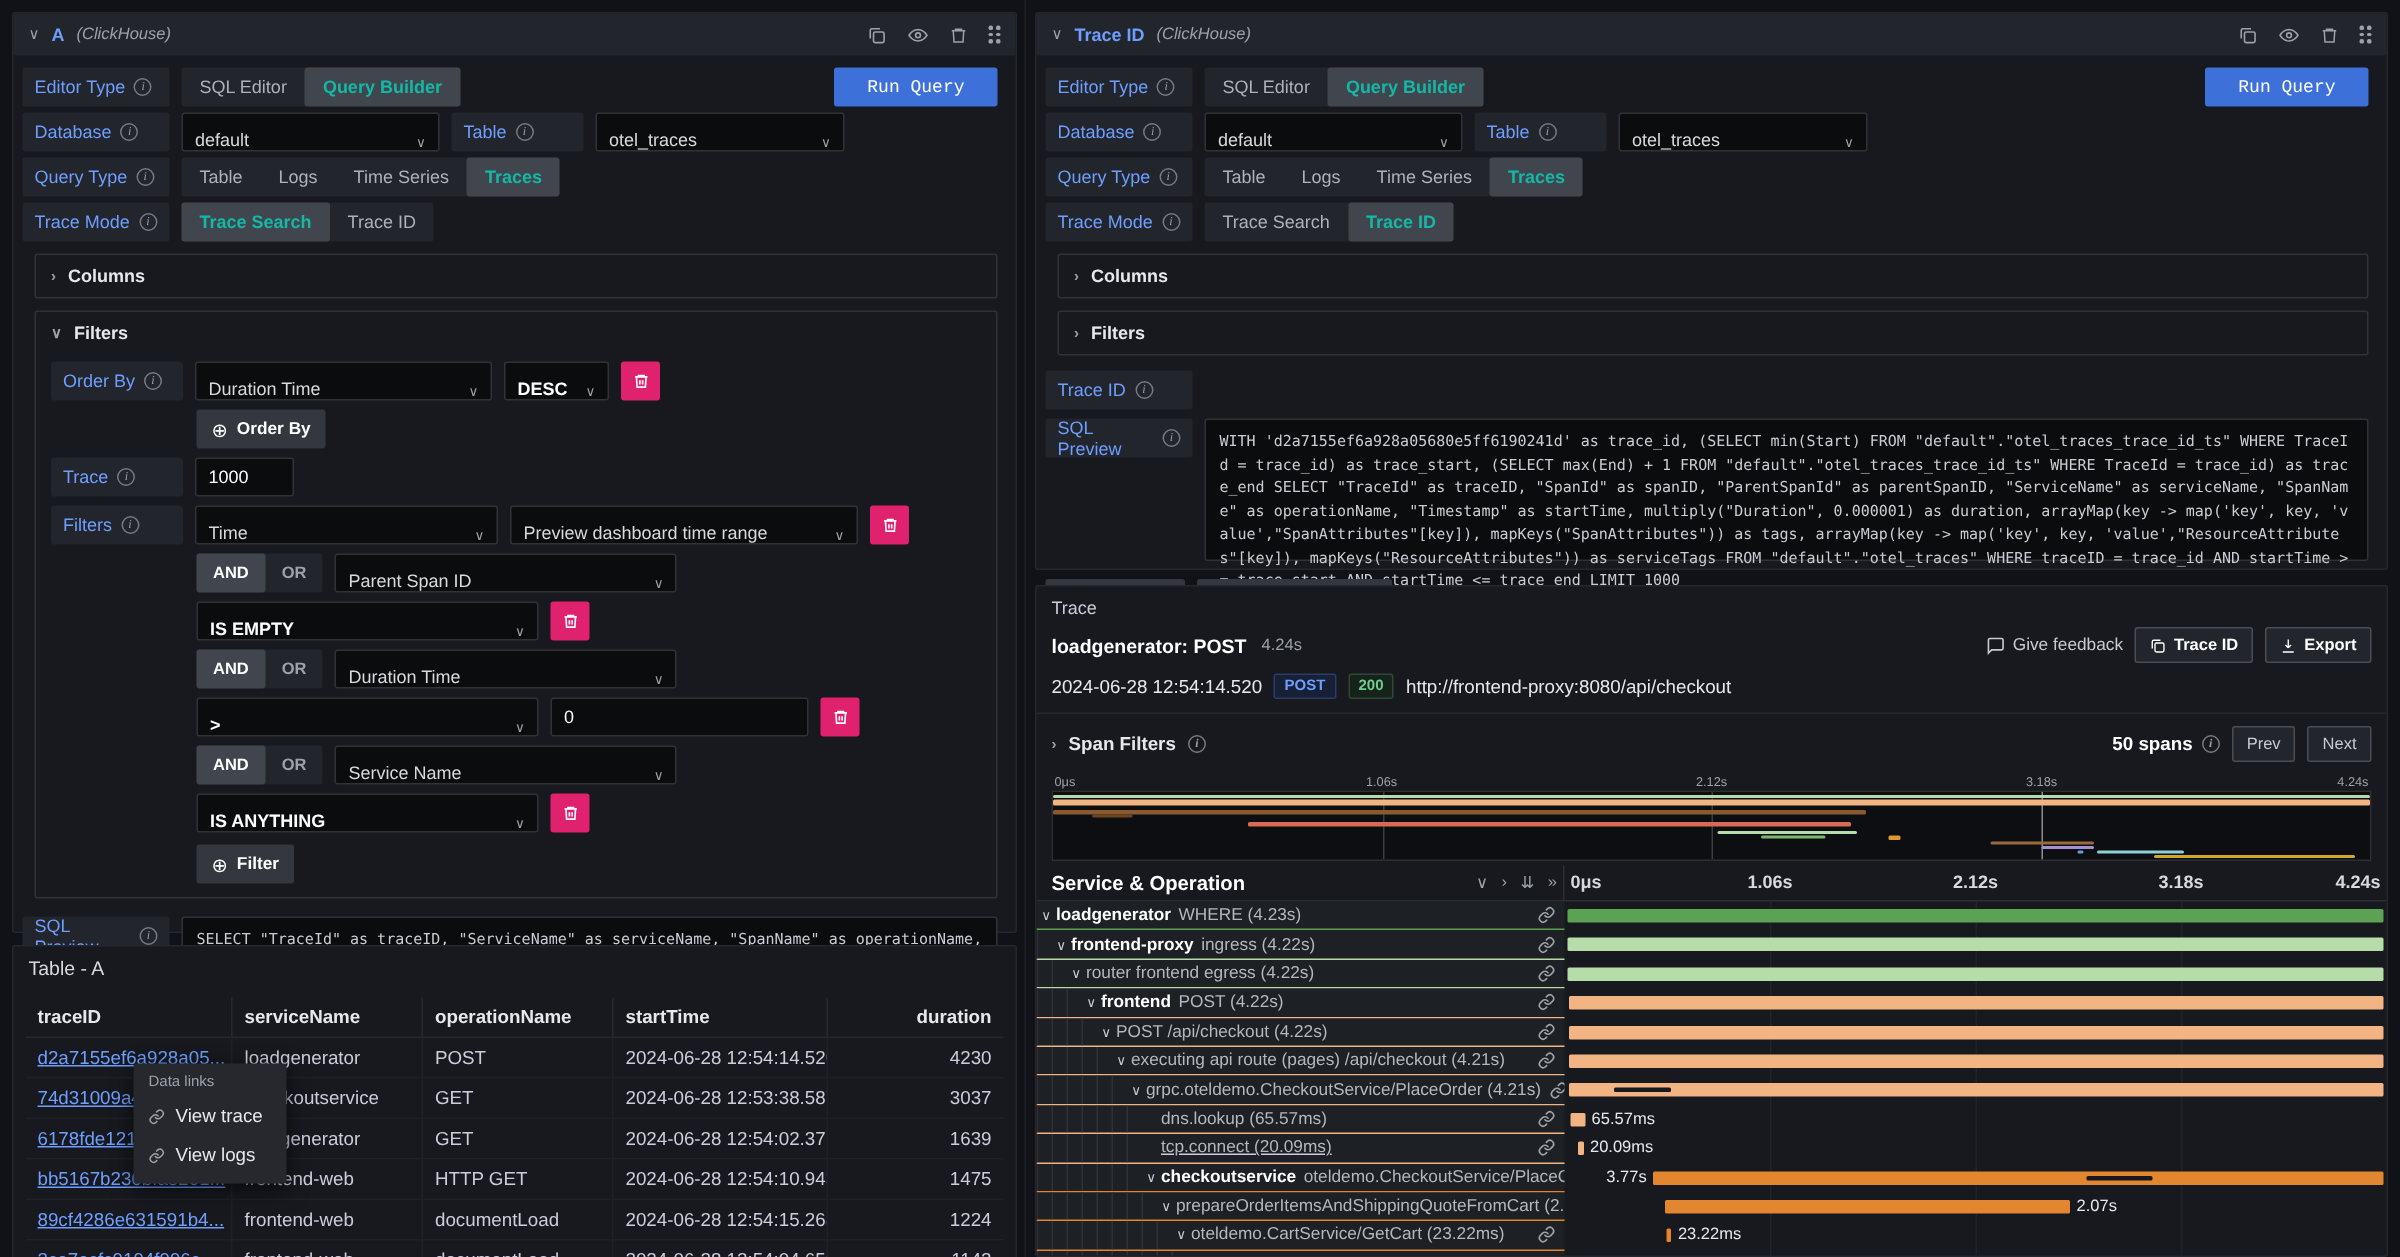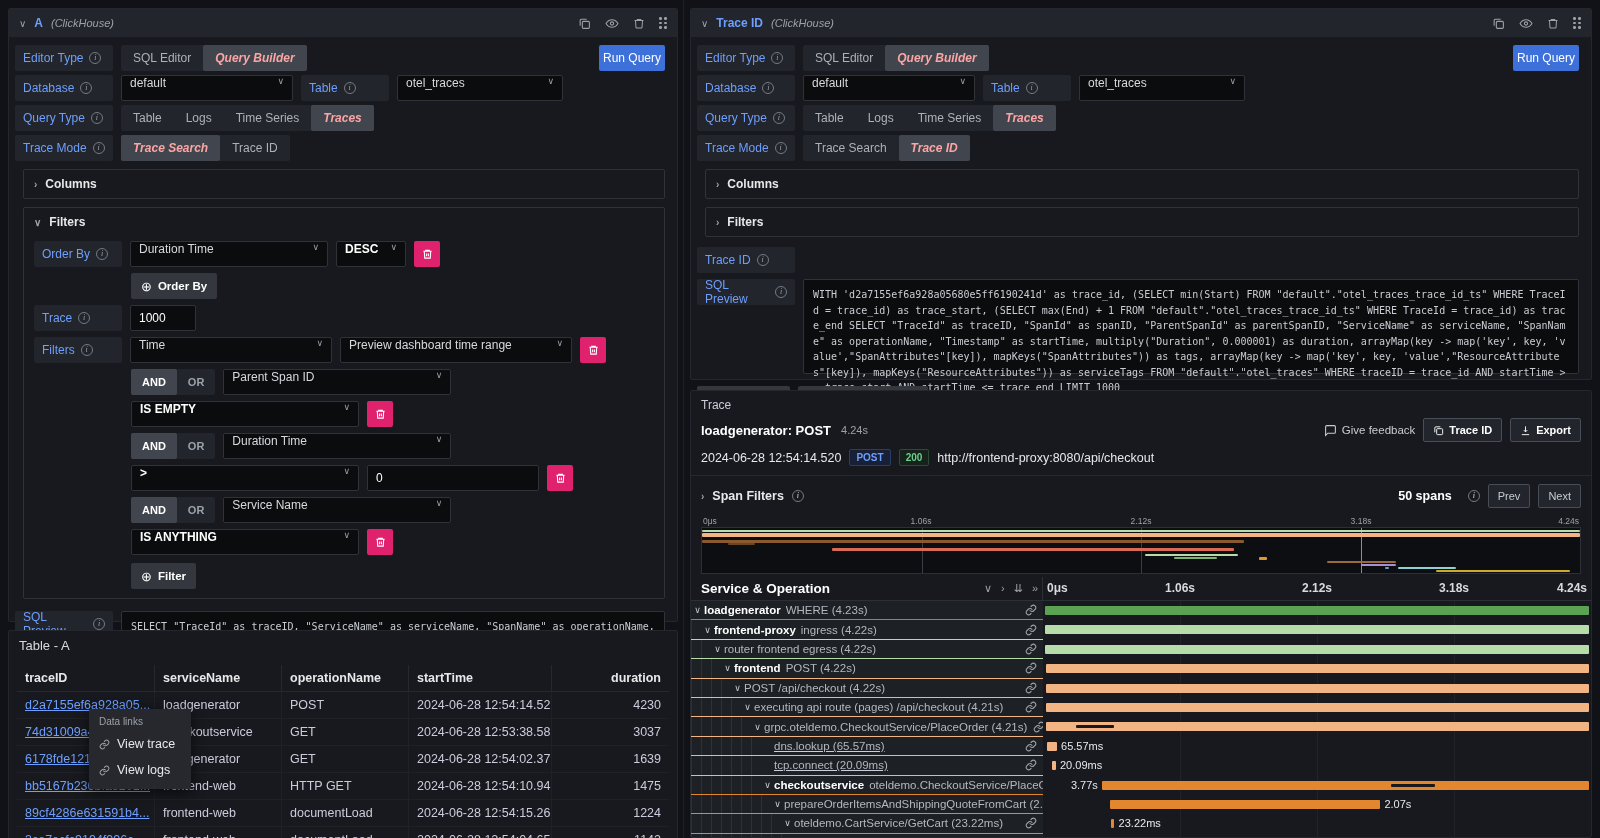--- a/index.html
+++ b/index.html
@@ -18,26 +18,26 @@
   .dots6 { display:grid; grid-template-columns:3px 3px; grid-gap:2px; }
   .dots6 i { width:2.5px; height:2.5px; background:#9da1a8; border-radius:50%; }
 
   .qbody { padding:8px 12px 8px 6px; }
   .frow { display:flex; align-items:center; margin-bottom:4px; gap:8px; }
   .qlabel { display:flex; align-items:center; gap:6px; background:#22252b; color:#6e9fff; font-size:12px; padding:0 8px; height:26px; border-radius:2px; width:98px; flex:none; }
   .qlabel.auto { width:88px; }
   .info { width:12px; height:12px; border:1px solid #757a82; border-radius:50%; color:#9da1a8; font-size:8px; line-height:10px; text-align:center; font-style:italic; font-family:"Liberation Serif",serif; flex:none; }
   .seg { display:flex; background:#22252b; border-radius:2px; padding:0; height:26px; align-items:stretch; }
   .seg-item { display:flex; align-items:center; padding:0 12px; color:#aeb2b8; font-size:12px; border-radius:2px; cursor:pointer; }
-  .seg-item.active { background:#41454d; color:#fca5a5; font-weight:bold;font-style:italic; }
-  .dd { display:flex; align-items:flex-start; background:#0b0c0e; border:1px solid #2f3237; border-radius:2px; height:26px; padding:0 8px; font-size:12px; color:#d8d9dd; }
+  .seg-item.active { background:#41454d; color:#14b8a6; font-weight:bold; }
+  .dd { display:flex; align-items:flex-end; background:#0b0c0e; border:1px solid #2f3237; border-radius:2px; height:26px; padding:0 8px; font-size:12px; color:#d8d9dd; }
   .dd .val { white-space:nowrap; overflow:hidden; }
   .dd .chev { color:#9da1a8; font-size:9px; margin-left:auto; padding-left:10px; }
   .tinput { display:flex; align-items:center; background:#0b0c0e; border:1px solid #2f3237; border-radius:2px; height:26px; padding:0 8px; font-size:12px; color:#fff; }
-  .btn-primary { height:26px; display:flex; align-items:center; background:#3d71d9; color:#fff; border:none; border-radius:2px; padding:0 4px; font-size:12px; font-weight:500; font-family:Liberation Sans, sans-serif; margin-left:auto; cursor:pointer; }
+  .btn-primary { height:26px; display:flex; align-items:center; background:#3d71d9; color:#fff; border:none; border-radius:2px; padding:0 22px; font-size:12px; font-weight:500; font-family:Liberation Mono, monospace; margin-left:auto; cursor:pointer; }
   .btn-sec { height:26px; display:flex; align-items:center; gap:6px; background:#34373e; color:#fff; border:none; border-radius:2px; padding:0 10px; font-size:12px; font-weight:500; font-family:inherit; cursor:pointer; }
   .btn-danger { width:26px; height:26px; flex:none; background:#e0226e; border:none; border-radius:2px; display:flex; align-items:center; justify-content:center; cursor:pointer; }
   .sect { border:1px solid #2f3237; border-radius:2px; padding:7px 10px; margin:8px 0 0 8px; }
   .sect-head { display:flex; align-items:center; gap:8px; color:#e7e8ea; font-weight:bold; font-size:12px; }
   .cond-row { display:flex; align-items:center; gap:8px; margin:6px 0 0 97px; }
   .andor { display:flex; background:#22252b; border-radius:2px; height:26px; }
   .andor span { display:flex; align-items:center; padding:0 11px; font-size:11px; font-weight:bold; color:#9da1a8; }
   .andor span.on { background:#41454d; color:#fff; border-radius:2px; }
   .opval { font-weight:bold; color:#fff; }
   .sql { flex:1; background:#0b0c0e; border:1px solid #2f3237; border-radius:2px; padding:7px 9px; font-family:"DejaVu Sans Mono",monospace; font-size:10px; line-height:15.5px; color:#c9cdd3; white-space:pre-wrap; word-break:break-all; }
@@ -64,21 +64,21 @@
   .trc-actions { margin-left:auto; display:flex; align-items:center; gap:8px; }
   .ghostbtn { display:flex; align-items:center; gap:5px; color:#c7cbd1; font-size:11.5px; cursor:pointer; }
   .minibtn { display:flex; align-items:center; gap:5px; height:24px; padding:0 9px; border:1px solid #494d55; border-radius:2px; background:#22252b; color:#fff; font-size:11px; font-weight:bold; cursor:pointer; }
   .trc-sub { display:flex; align-items:center; gap:8px; padding:7px 10px 9px; border-bottom:1px solid #26282e; }
   .ts { color:#e7e8ea; font-size:12.5px; }
   .badge-m { font-size:10px; font-weight:bold; color:#6e9fff; background:#172036; border:1px solid #2b3d63; border-radius:2px; padding:2px 6px; }
   .badge-s { font-size:10px; font-weight:bold; color:#6ccf8e; background:#16231a; border:1px solid #2d4a36; border-radius:2px; padding:2px 6px; }
   .url { color:#e7e8ea; font-size:12.5px; }
   .spf-row { display:flex; align-items:center; gap:8px; padding:8px 10px; }
   .spf-left { display:flex; align-items:center; gap:8px; font-weight:bold; color:#e7e8ea; font-size:12.5px; }
-  .spancount { margin-left:auto; display:flex; align-items:center; gap:16px; font-weight:bold; color:#fff; font-size:12.5px; }
+  .spancount { margin-left:auto; display:flex; align-items:center; gap:6px; font-weight:bold; color:#fff; font-size:12.5px; }
   .mini-ticks { position:relative; height:11px; margin:0 10px; font-size:8.5px; color:#9da1a8; }
   .minimap { position:relative; height:47px; margin:0 10px; background:#0d0e11; border:1px solid #2c2f35; overflow:hidden; }
   .mm-grid { position:absolute; top:0; bottom:0; width:1px; background:#3a3d43; }
   .mm-bar { position:absolute; border-radius:1px; }
   .ruler { display:flex; align-items:stretch; border-bottom:1px solid #2c2f35; margin-top:3px; height:24px;justify-content:center; }
   .ruler-left { width:352px; flex:none; display:flex; align-items:center; padding:0 4px 0 10px; gap:10px; border-right:1px solid #2c2f35; }
   .so-title { font-weight:bold; color:#fff; font-size:13.5px; }
   .so-icons { margin-left:auto; display:flex; gap:9px; color:#9da1a8; font-size:11px; }
   .so-icons span { cursor:pointer; }
   .ruler-right { flex:1; position:relative; font-size:12px; font-weight:bold; color:#d8d9dd; }
@@ -777,21 +777,21 @@
                 <path d="M14 11a5 5 0 0 0-7.5-.5l-3 3a5 5 0 0 0 7 7l1.7-1.7"></path>
               </svg>
             </span>
           </div>
           <div class="sbars">
             <div class="bar" style="left: 0.6%; width: 99.1%; background: rgb(242, 180, 131);"></div>
             <div class="bar-inner" style="left: 6%; width: 7%;"></div>
           </div>
         </div>
         <div class="srow">
-          <div class="sname" style="border-bottom: 1px solid rgb(242, 180, 131); text-decoration: underline;">
+          <div class="sname" style="border-bottom: 1px solid rgb(242, 180, 131);">
             <span class="guide"></span>
             <span class="guide"></span>
             <span class="guide"></span>
             <span class="guide"></span>
             <span class="guide"></span>
             <span class="guide"></span>
             <span class="guide"></span>
             <span class="schev"></span>
             <span class="sop">dns.lookup (65.57ms)</span>
             <span class="slink">

